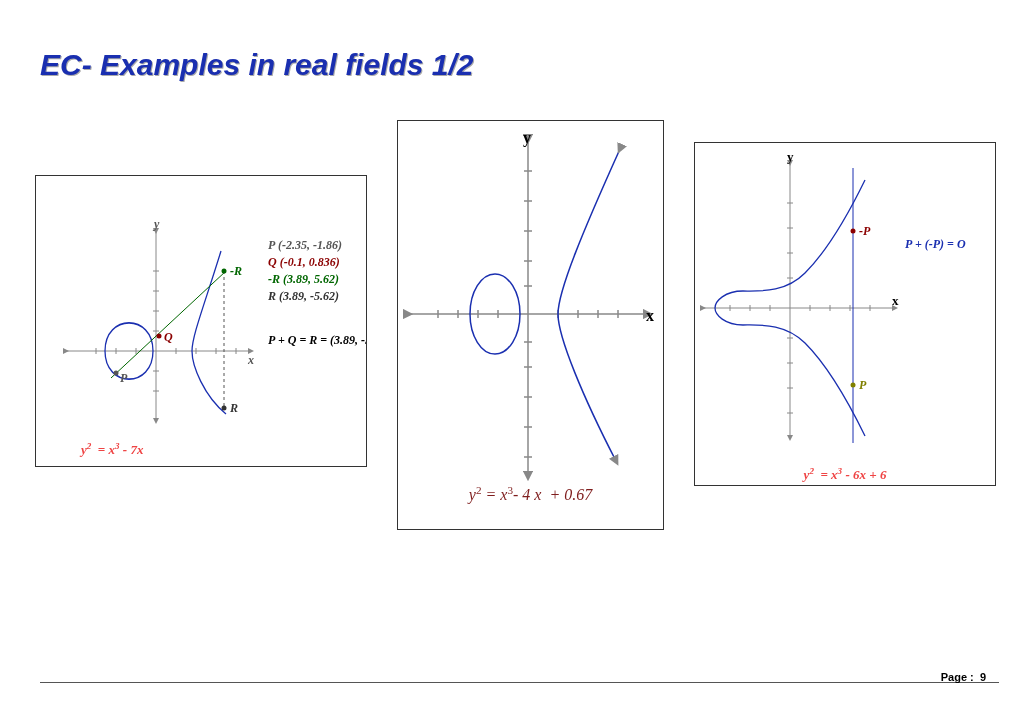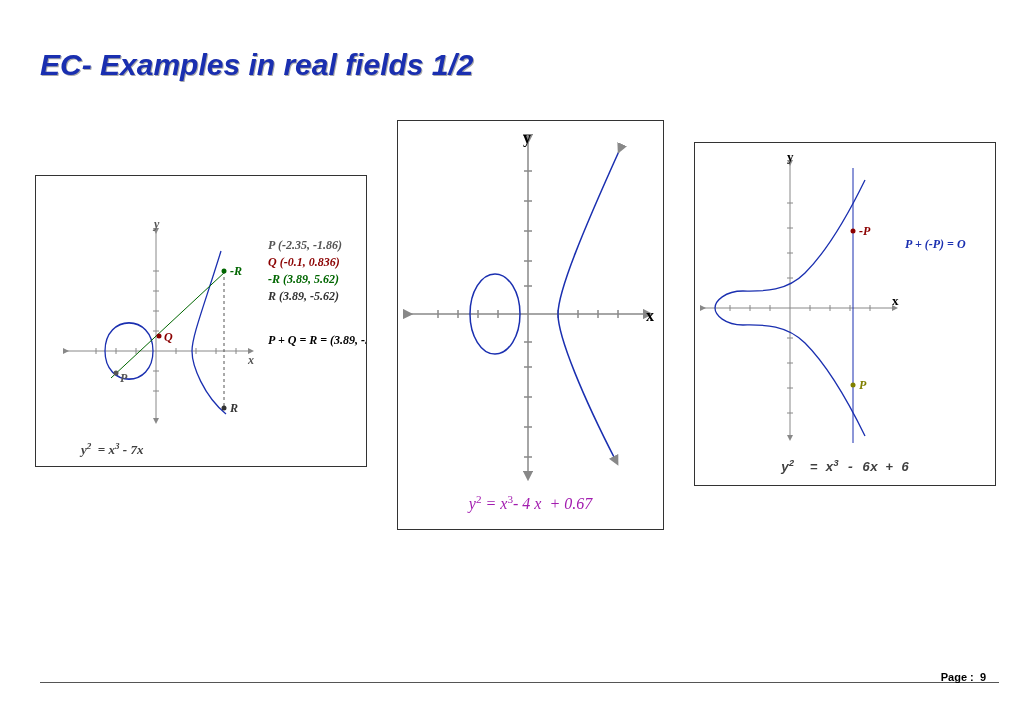--- a/index.html
+++ b/index.html
@@ -4,21 +4,21 @@
 <style>
   html,body{margin:0;padding:0;background:#fff;font-family:Arial,Helvetica,sans-serif;}
   .page{width:1024px;height:711px;position:relative;box-sizing:border-box;}
   .title{position:absolute;left:40px;top:48px;font-size:30px;font-weight:bold;font-style:italic;color:#1a2fb0;text-shadow:1px 1px 0 #aaa;}
   .panels{position:absolute;left:35px;top:120px;right:25px;display:flex;gap:30px;align-items:flex-start;}
   .panel{border:1px solid #333;background:#fff;position:relative;}
   .p1{width:330px;height:290px;margin-top:55px;}
   .p2{width:265px;height:408px;}
   .p3{width:300px;height:342px;margin-top:22px;}
   svg{display:block;}
-  .eq{position:absolute;font-family:"Times New Roman",serif;font-style:italic;font-weight:bold;font-size:13px;color:#404040;left:0;right:0;text-align:center;}
+  .eq{position:absolute;font-family:"Times New Roman",serif;font-style:italic;font-weight:bold;font-size:13px;color:#ef4444;left:0;right:0;text-align:center;}
   .eq sup{font-size:0.7em;}
   .footer{position:absolute;bottom:28px;left:40px;right:25px;border-top:1px solid #555;}
   .pgno{position:absolute;bottom:28px;right:38px;font-size:11px;font-weight:bold;}
   .pt-label{font-family:"Times New Roman",serif;font-style:italic;font-weight:bold;font-size:12px;}
 </style>
 </head>
 <body>
 
 <div class="page">
   <div class="title">EC- Examples in real fields 1/2</div>
@@ -117,21 +117,21 @@
             <line x1="126" y1="306" x2="134" y2="306"></line>
           <line x1="126" y1="336" x2="134" y2="336"></line>
         </g>
         <text x="125" y="22" font-family="Times New Roman" font-weight="bold" font-size="16">y</text>
         <text x="248" y="200" font-family="Times New Roman" font-weight="bold" font-size="16">x</text>
 
         <ellipse cx="97" cy="193" rx="25" ry="40" fill="none" stroke="#1a2fb0" stroke-width="1.5"></ellipse>
 
         <path d="M 222 28 C 185 110, 160 170, 160 193 C 160 216, 185 276, 218 340" fill="none" stroke="#1a2fb0" stroke-width="1.5" marker-end="url(#arr2)" marker-start="url(#arr2)"></path>
       </svg>
-      <div class="eq" style="bottom:16px;font-size:16px;font-weight:normal;color:#a21caf;">
+      <div class="eq" style="bottom:25px;font-size:16px;font-weight:normal;color:#7f1d1d;">
         <span style="font-style:italic;">y</span><sup style="font-style:normal;">2</sup> = <span style="font-style:italic;">x</span><sup style="font-style:normal;">3</sup>- 4 <span style="font-style:italic;">x</span>&nbsp;&nbsp;+ 0.67
       </div>
     </div>
 
     <div class="panel p3">
       <svg width="300" height="342" viewBox="0 0 300 342">
         <defs>
           <marker id="arr3" markerWidth="6" markerHeight="6" refX="3" refY="3" orient="auto">
             <path d="M0,0 L6,3 L0,6 Z" fill="#888"></path>
           </marker>
@@ -168,21 +168,21 @@
 
         <line x1="158" y1="25" x2="158" y2="300" stroke="#1a2fb0" stroke-width="1"></line>
 
         <circle cx="158" cy="88" r="2.5" fill="#8b0000"></circle>
         <text x="164" y="92" class="pt-label" fill="#8b0000">-P</text>
         <circle cx="158" cy="242" r="2.5" fill="#808000"></circle>
         <text x="164" y="246" class="pt-label" fill="#808000">P</text>
 
         <text x="210" y="105" class="pt-label" fill="#1a2fb0" font-size="13">P + (-P) = O</text>
       </svg>
-      <div class="eq" style="bottom:10px;font-family:Liberation Mono, monospace;">
+      <div class="eq" style="bottom:2px;">
         <span>y<sup>2</sup>&nbsp;&nbsp;= x<sup>3</sup> - 6x + 6</span>
       </div>
     </div>
 
   </div>
 
   <div class="footer"></div>
   <div class="pgno">
     <span>Page :</span>&nbsp;&nbsp;<span>9</span>
   </div>

